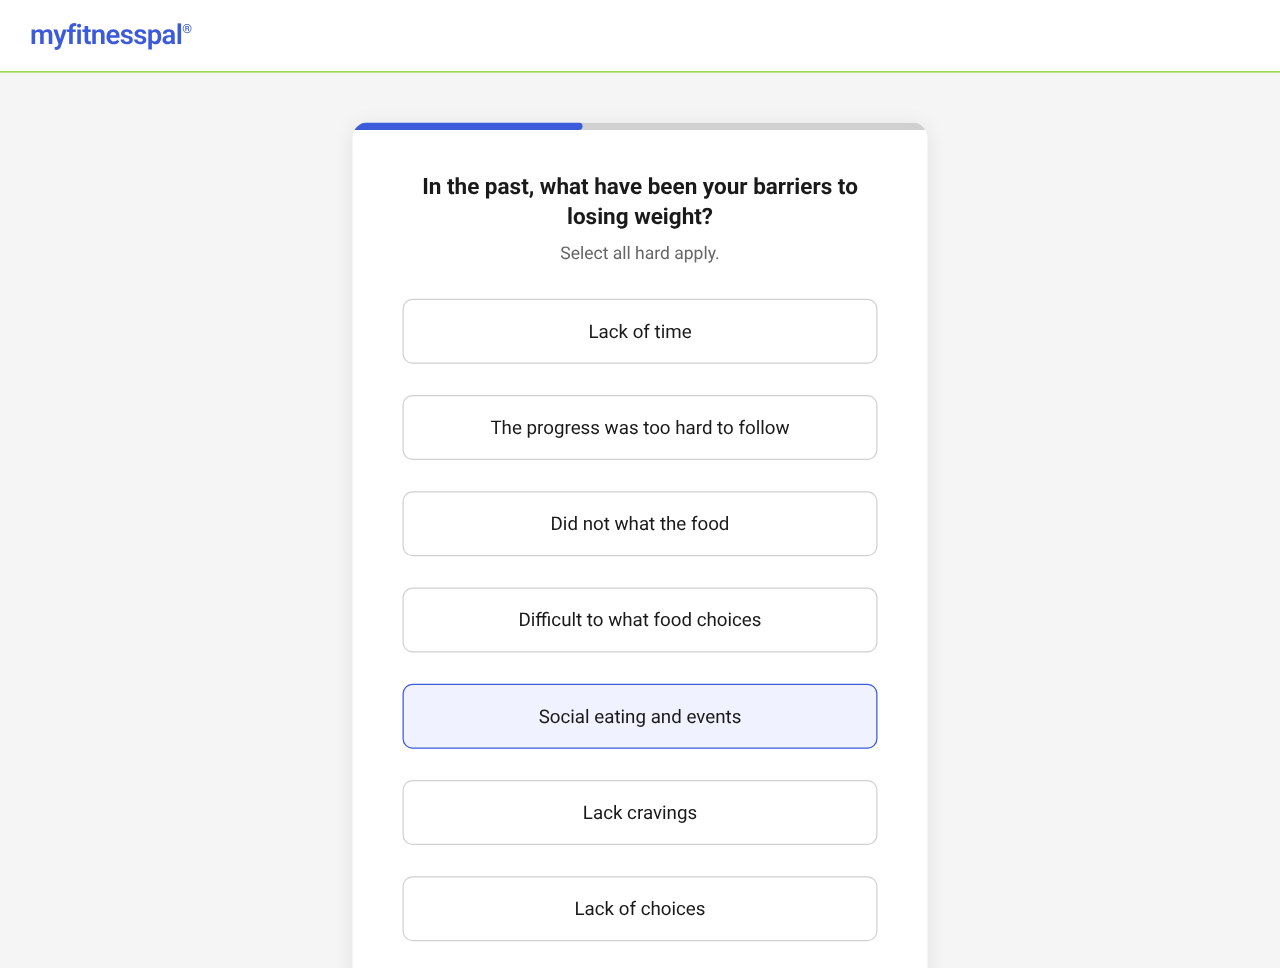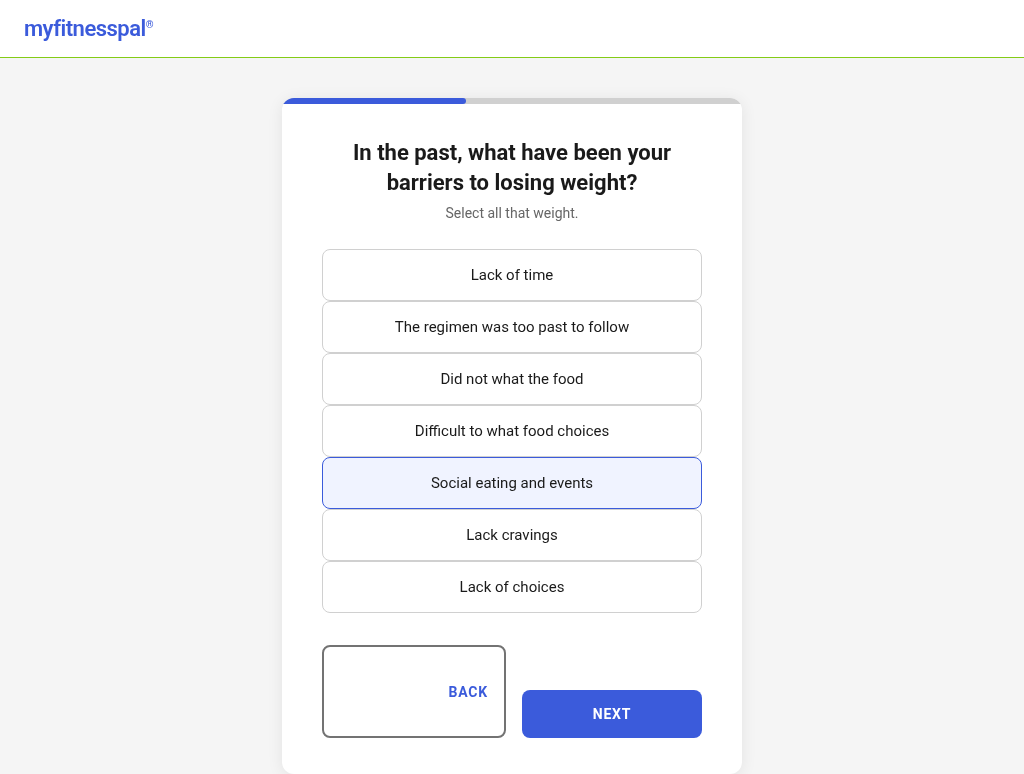--- a/index.html
+++ b/index.html
@@ -64,38 +64,38 @@
       width: 40%;
       border-radius: 0 3px 3px 0;
     }
 
     .card-content {
       padding: 40px 40px 36px;
     }
 
     .question-title {
       text-align: center;
-      font-size: 22px;
+      font-size: 18px;
       font-weight: 700;
       color: #1a1a1a;
       line-height: 1.35;
       margin-bottom: 8px;
     }
 
     .question-subtitle {
       text-align: center;
       font-size: 14px;
       color: #666666;
       margin-bottom: 28px;
     }
 
     .options-list {
       display: flex;
       flex-direction: column;
-      gap: 0;
+      gap: 25px;
       margin-bottom: 32px;
     }
 
     .option-button {
       width: 100%;
       padding: 16px 20px;
       background-color: #ffffff;
       border: 1.5px solid #d0d0d0;
       border-radius: 8px;
       font-size: 15px;
@@ -159,28 +159,28 @@
 </header>
 
 <div class="page-container">
   <div class="card">
     <div class="progress-bar-container">
       <div class="progress-bar-fill"></div>
     </div>
 
     <div class="card-content">
       <h1 class="question-title">In the past, what have been your barriers to losing weight?</h1>
-      <p class="question-subtitle">Select all that weight.</p>
+      <p class="question-subtitle">Select all hard apply.</p>
 
       <div class="options-list">
         <button class="option-button">
           <span>Lack of time</span>
         </button>
         <button class="option-button">
-          <span>The regimen was too past to follow</span>
+          <span>The progress was too hard to follow</span>
         </button>
         <button class="option-button">
           <span>Did not what the food</span>
         </button>
         <button class="option-button">
           <span>Difficult to what food choices</span>
         </button>
         <button class="option-button hovered">
           <span>Social eating and events</span>
         </button>

